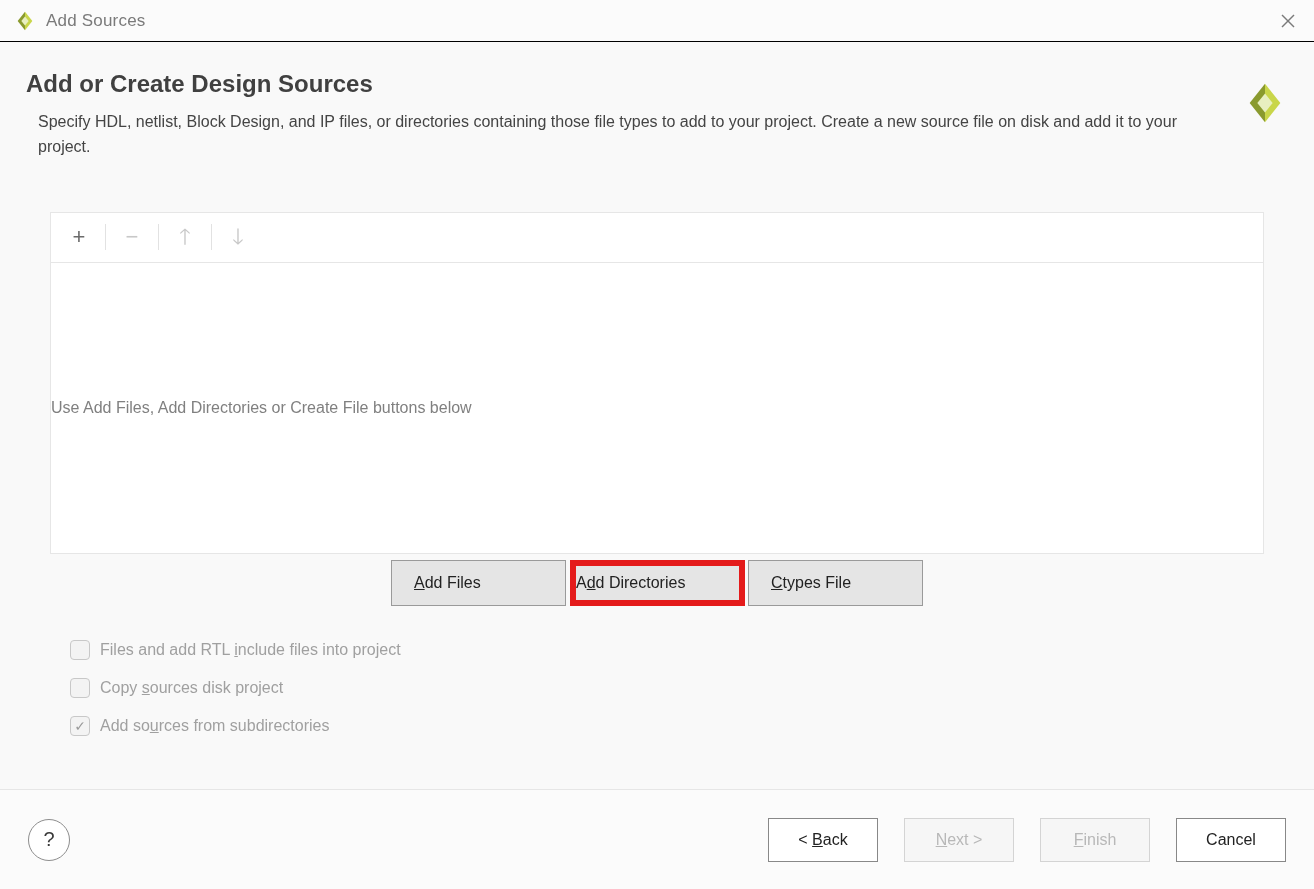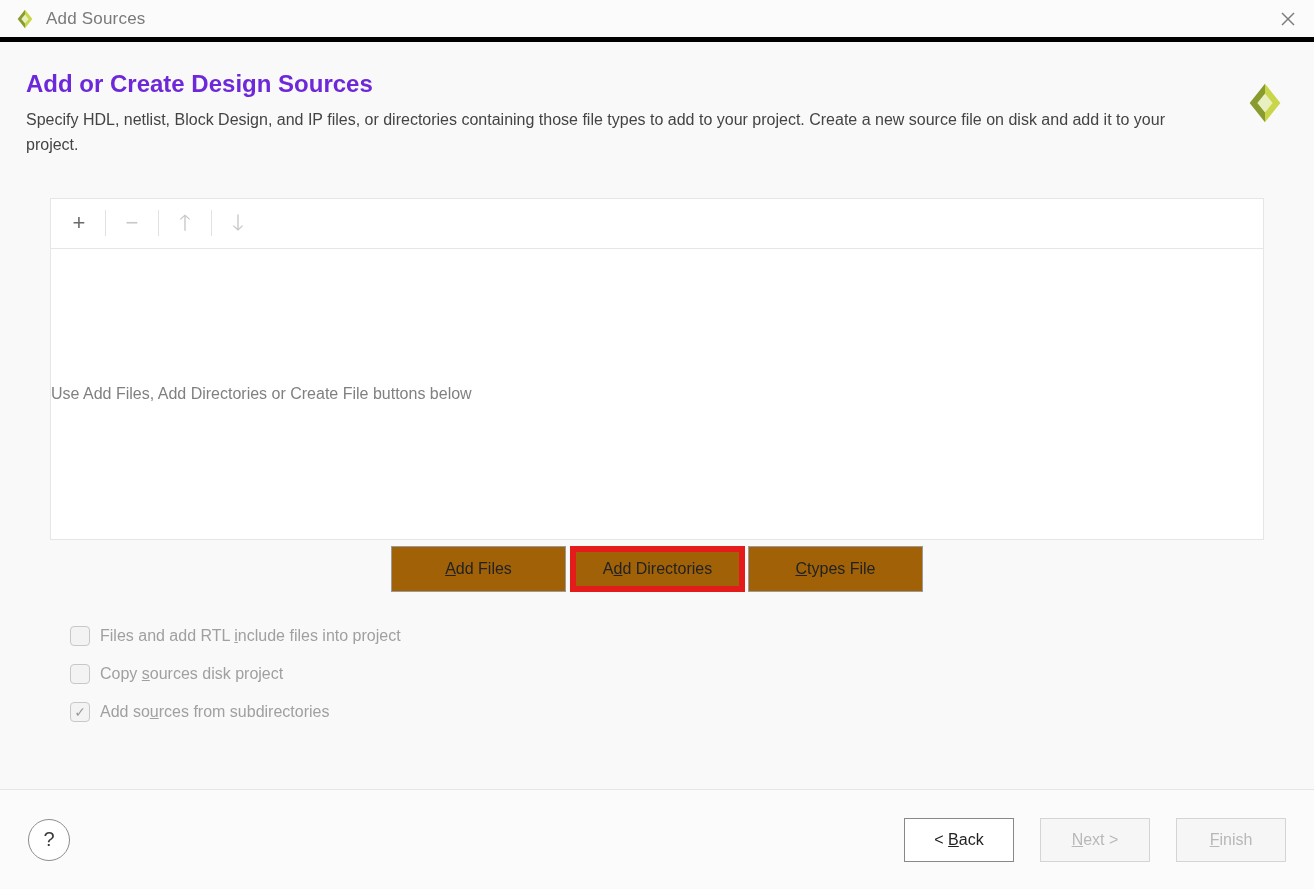--- a/index.html
+++ b/index.html
@@ -9,21 +9,21 @@
     font-family: "Segoe UI", Arial, sans-serif;
     background: #f9f9f9;
     color: #3a3a3a;
     font-size: 16px;
     overflow: hidden;
   }
   .titlebar {
     display: flex; align-items: center;
     height: 42px;
     padding: 0 14px;
-    border-bottom: 5px solid #000000;
+    border-bottom: 1px solid #000000;
     background: #fbfbfb;
   }
   .titlebar .title {
     margin-left: 10px;
     color: #7a7a7a;
     font-size: 17px;
     letter-spacing: 0.2px;
   }
   .titlebar .spacer { flex: 1; }
   .titlebar .close {
@@ -38,24 +38,24 @@
     padding: 28px 26px 0 26px;
   }
   .header-row {
     display: flex; align-items: flex-start;
   }
   .header-text { flex: 1; }
   .header-text h1 {
     margin: 0 0 10px 0;
     font-size: 24px;
     font-weight: 700;
-    color: #6d28d9;
+    color: #404040;
   }
   .header-text p {
-    margin: 0;
+    margin: 12px;
     color: #444;
     font-size: 16px;
     line-height: 1.55;
     max-width: 1180px;
   }
   .logo-large { margin-left: 12px; margin-top: 10px; }
 
   .panel-wrap {
     padding: 40px 24px 0 24px;
   }
@@ -92,25 +92,25 @@
 
   .midbuttons {
     display:flex; justify-content:center; gap: 0;
     margin-top: 6px;
   }
   .mbtn {
     height: 46px;
     min-width: 175px;
     padding: 0 22px;
     border: 1px solid #9a9a9a;
-    background: #a16207;
+    background: #e5e5e5;
     color: #222;
     font-size: 16px;
     cursor: pointer;
-    display:flex; align-items:center; justify-content:center;
+    display:flex; align-items:center; justify-content:flex-start;
   }
   .mbtn .ul { text-decoration: underline; }
   .mbtn + .mbtn { margin-left: -1px; }
   .mbtn.highlight {
     border: 6px solid #e41b1b;
     margin-left: 4px; margin-right: 4px;
     padding: 0 16px;
     height: 46px;
   }
 
@@ -239,21 +239,21 @@
         <span>Use Add Files, Add Directories or Create File buttons below</span>
       </div>
     </div>
 
     <div class="midbuttons">
       <button class="mbtn">
         <span>
           <span class="pre"></span><span class="ul">A</span><span class="post">dd Files</span>
         </span>
       </button>
-      <div class="mbtn highlight" style="padding:12px;">
+      <div class="mbtn highlight" style="padding:0;">
         <div class="highlight-inner">
           <span>
             <span class="pre">A</span><span class="ul">d</span><span class="post">d Directories</span>
           </span>
         </div>
       </div>
       <button class="mbtn">
         <span>
           <span class="pre"></span><span class="ul">C</span><span class="post">types File</span>
         </span>
@@ -298,13 +298,16 @@
   <button class="navbtn disabled">
     <span>
       <span class="pre"></span><span class="ul">N</span><span class="post">ext &gt;</span>
     </span>
   </button>
   <button class="navbtn disabled">
     <span>
       <span class="pre"></span><span class="ul">F</span><span class="post">inish</span>
     </span>
   </button>
+  <button class="navbtn">
+    <span>Cancel</span>
+  </button>
 </div>
 
 </body></html>

